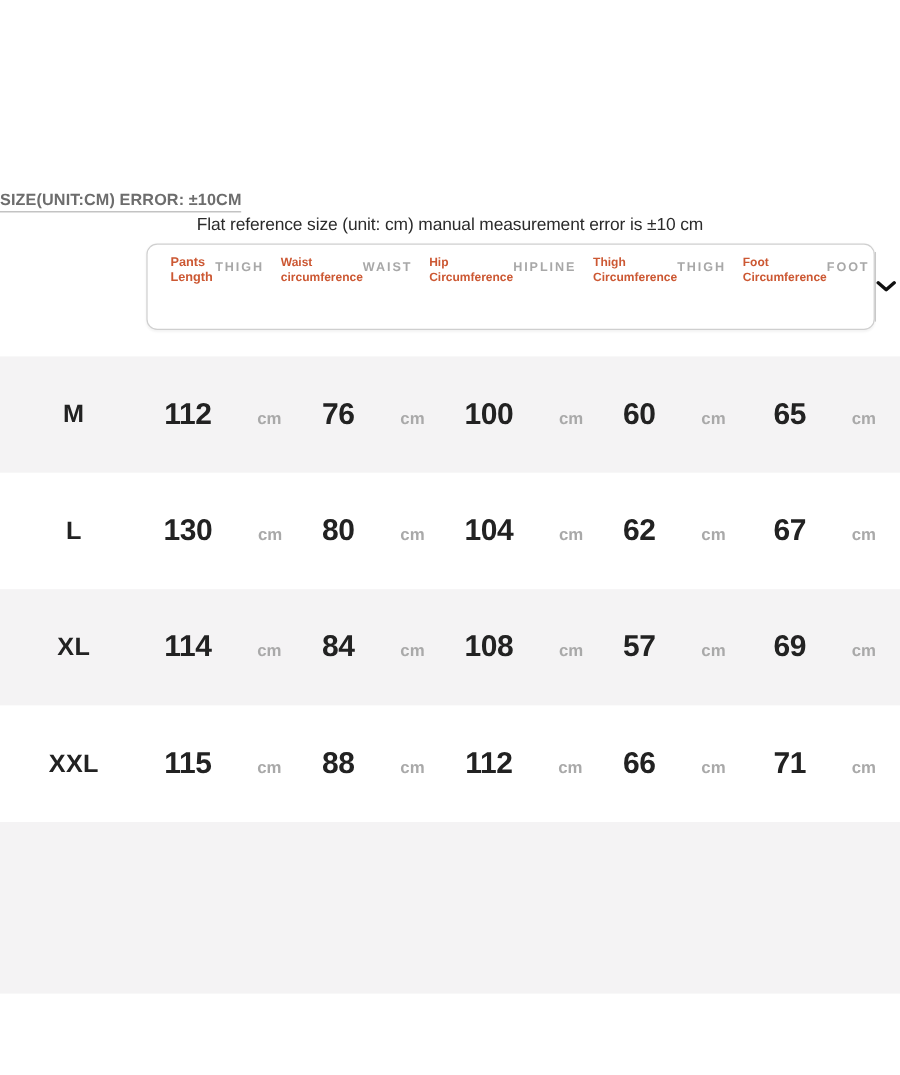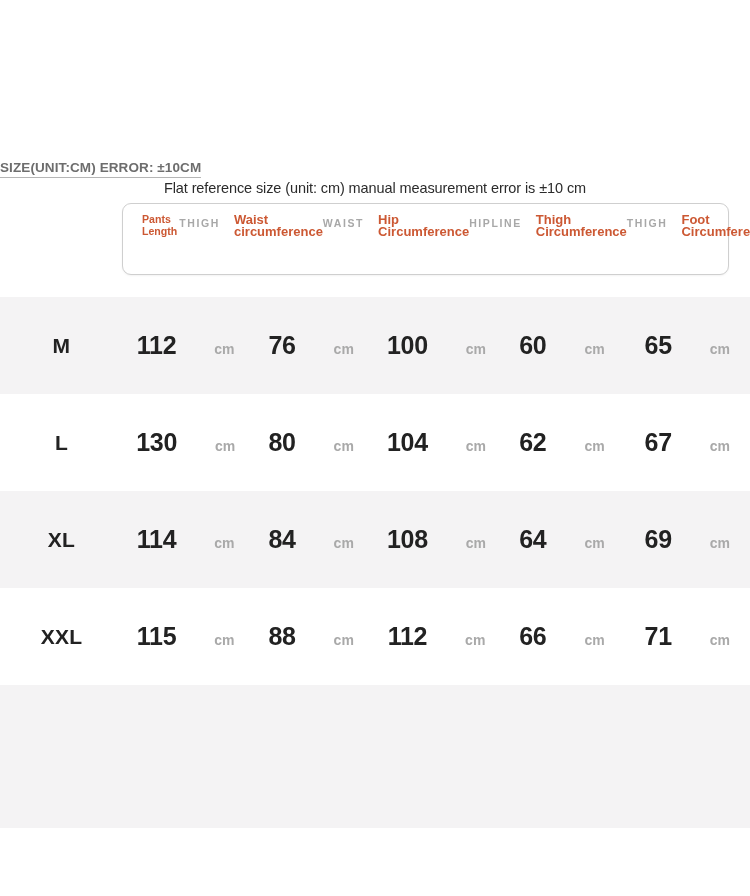--- a/index.html
+++ b/index.html
@@ -137,21 +137,21 @@
   .hcol {
     flex: 1;
     position: relative;
     display: flex;
     flex-direction: row;
     padding-top: 10px;
   }
 
   .hcol-en {
     color: #cc5833;
-    font-size: 13px;
+    font-size: 10px;
     font-weight: bold;
     line-height: 11.5px;
     text-align: left;
     padding-left: 10px;
     min-height: 24px;
   }
 
   .hcol-sub {
     color: #a8a8a8;
     font-size: 10.5px;
@@ -297,21 +297,21 @@
       <div class="cell val-cell"><span>104</span><span class="unit">cm</span></div>
       <div class="cell val-cell"><span>62</span><span class="unit">cm</span></div>
       <div class="cell val-cell"><span>67</span><span class="unit">cm</span></div>
     </div>
 
     <div class="row shade">
       <div class="cell size-cell">XL</div>
       <div class="cell val-cell"><span>114</span><span class="unit">cm</span></div>
       <div class="cell val-cell"><span>84</span><span class="unit">cm</span></div>
       <div class="cell val-cell"><span>108</span><span class="unit">cm</span></div>
-      <div class="cell val-cell"><span>64</span><span class="unit">cm</span></div>
+      <div class="cell val-cell"><span>57</span><span class="unit">cm</span></div>
       <div class="cell val-cell"><span>69</span><span class="unit">cm</span></div>
     </div>
 
     <div class="row plain">
       <div class="cell size-cell">XXL</div>
       <div class="cell val-cell"><span>115</span><span class="unit">cm</span></div>
       <div class="cell val-cell"><span>88</span><span class="unit">cm</span></div>
       <div class="cell val-cell"><span>112</span><span class="unit">cm</span></div>
       <div class="cell val-cell"><span>66</span><span class="unit">cm</span></div>
       <div class="cell val-cell"><span>71</span><span class="unit">cm</span></div>

